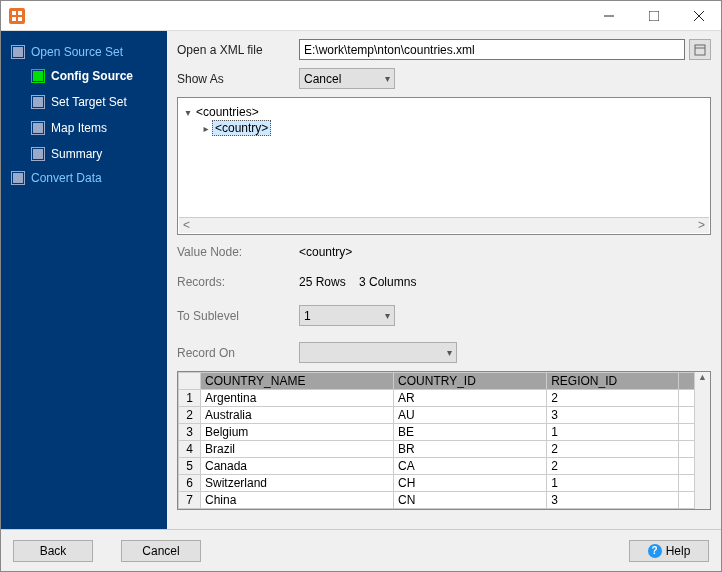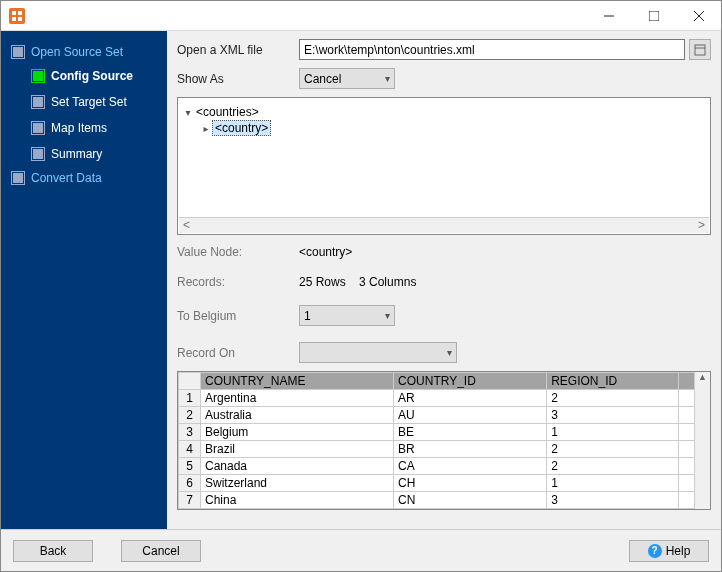--- a/index.html
+++ b/index.html
@@ -148,21 +148,21 @@
 
       <div class="info-row">
         <div class="info-label">Value Node:</div>
         <div>&lt;country&gt;</div>
       </div>
       <div class="info-row">
         <div class="info-label">Records:</div>
         <div style="white-space:pre;">25 Rows    3 Columns</div>
       </div>
       <div class="info-row">
-        <div class="info-label">To Belgium</div>
+        <div class="info-label">To Sublevel</div>
         <div class="select" style="width:96px;">
           <span>1</span>
           <span class="chev">▾</span>
         </div>
       </div>
       <div class="info-row" style="margin-bottom:8px;">
         <div class="info-label">Record On</div>
         <div class="select" style="width:158px;">
           <span></span>
           <span class="chev">▾</span>

